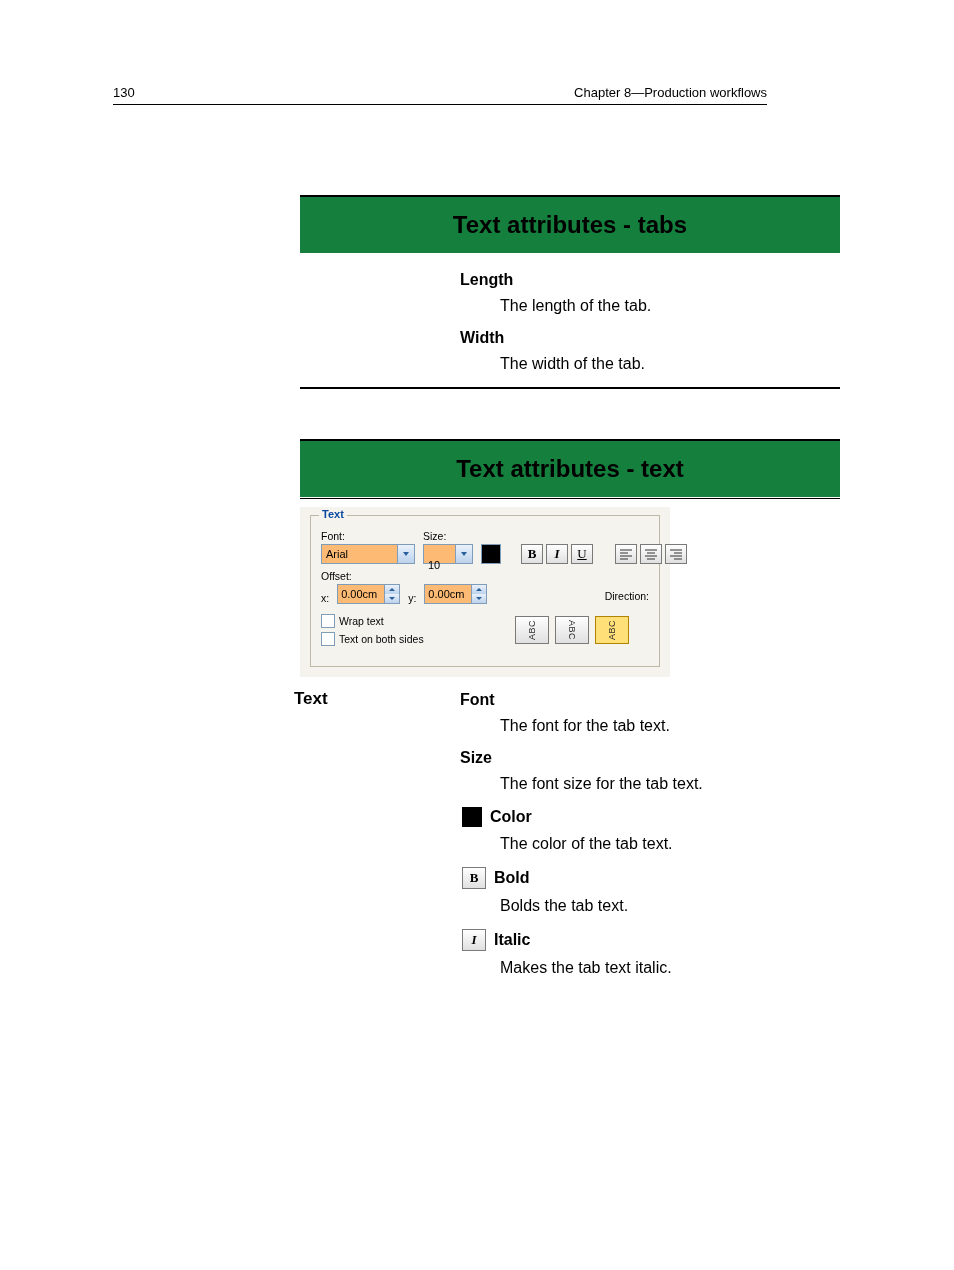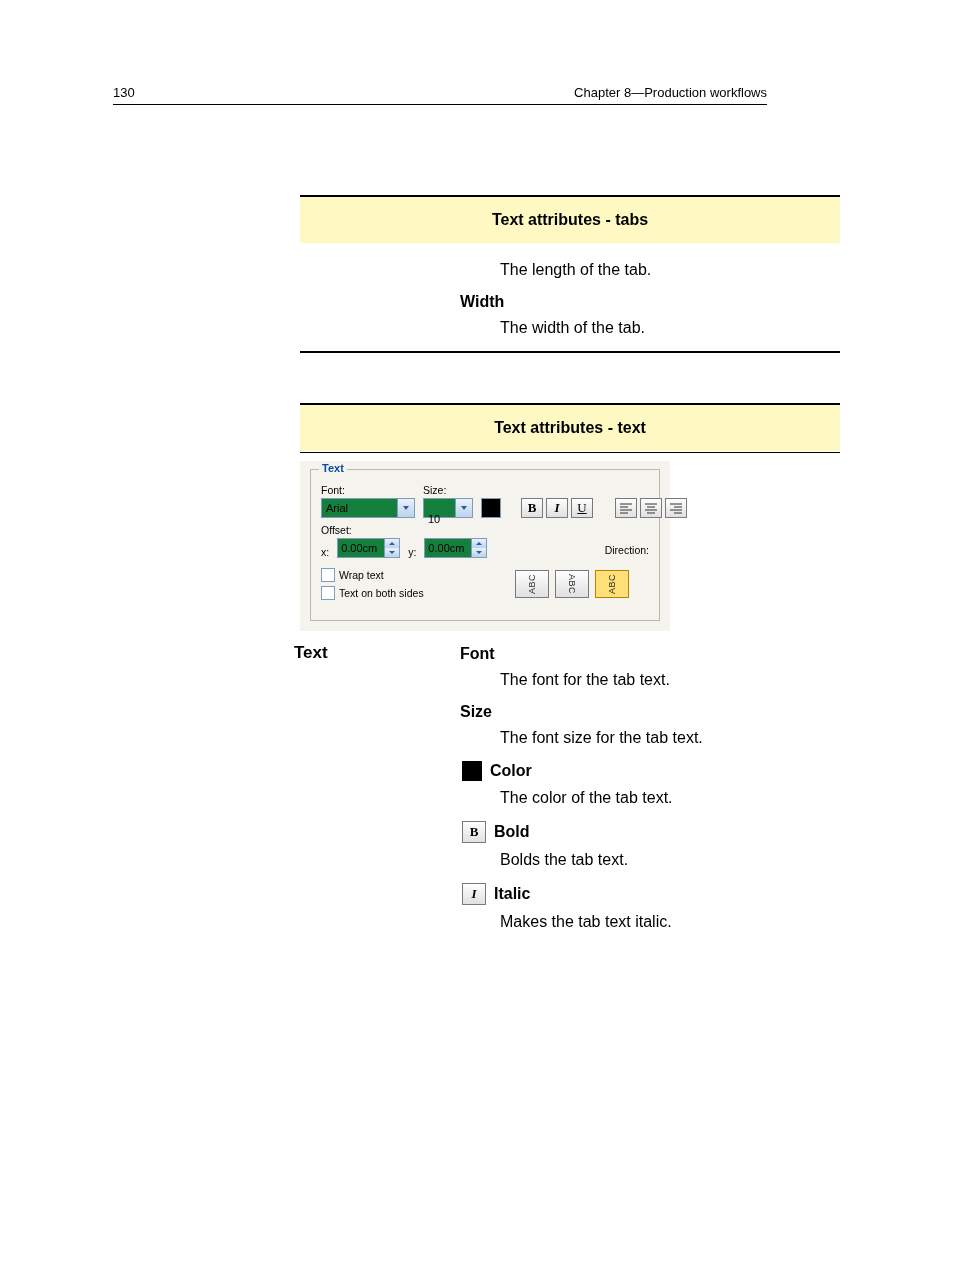--- a/index.html
+++ b/index.html
@@ -32,23 +32,23 @@
     top: 195px;
     left: 300px;
     width: 540px;
   }
   .section-rule {
     border: none;
     border-top: 2px solid #000;
     margin: 0;
   }
   .section-title {
-    background: #fef9c3;
+    background: #15803d;
     text-align: center;
-    font-size: 16px;
+    font-size: 24px;
     font-weight: bold;
     padding: 14px 0;
   }
   .defs {
     margin: 18px 0 14px 0;
   }
   .term {
     font-weight: bold;
     font-size: 16px;
     margin: 14px 0 8px 160px;
@@ -94,21 +94,21 @@
     align-items: flex-end;
     gap: 8px;
     margin-bottom: 6px;
   }
   .col { display: flex; flex-direction: column; }
   .lbl { font-size: 10.5px; margin-bottom: 2px; }
   .combo, .numbox {
     display: inline-flex;
     align-items: center;
     border: 1px solid #7f9db9;
-    background: #15803d;
+    background: #fdba74;
     height: 18px;
     font-size: 11px;
   }
   .combo .val { padding: 0 4px; }
   .combo .dd {
     width: 16px;
     height: 100%;
     background: linear-gradient(#eaf1fb, #bcd2ec);
     border-left: 1px solid #7f9db9;
     display: flex;
@@ -194,20 +194,21 @@
     <span>130</span>
     <span>Chapter 8—Production workflows</span>
   </div>
 
   <div class="content">
 
     <hr class="section-rule">
     <div class="section-title">Text attributes - tabs</div>
 
     <div class="defs">
+      <div class="term">Length</div>
       <div class="termdesc">The length of the tab.</div>
       <div class="term">Width</div>
       <div class="termdesc">The width of the tab.</div>
     </div>
     <hr class="section-rule">
 
     <div class="section-gap"></div>
 
     <hr class="section-rule">
     <div class="section-title">Text attributes - text</div>

